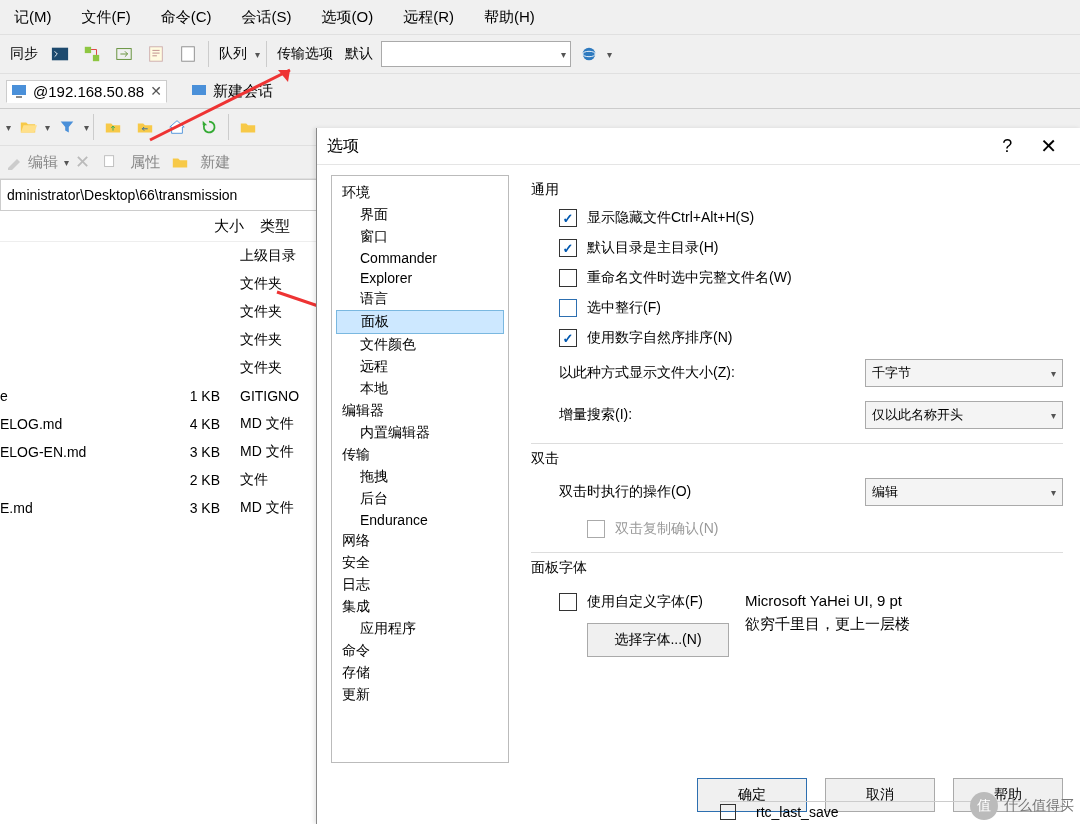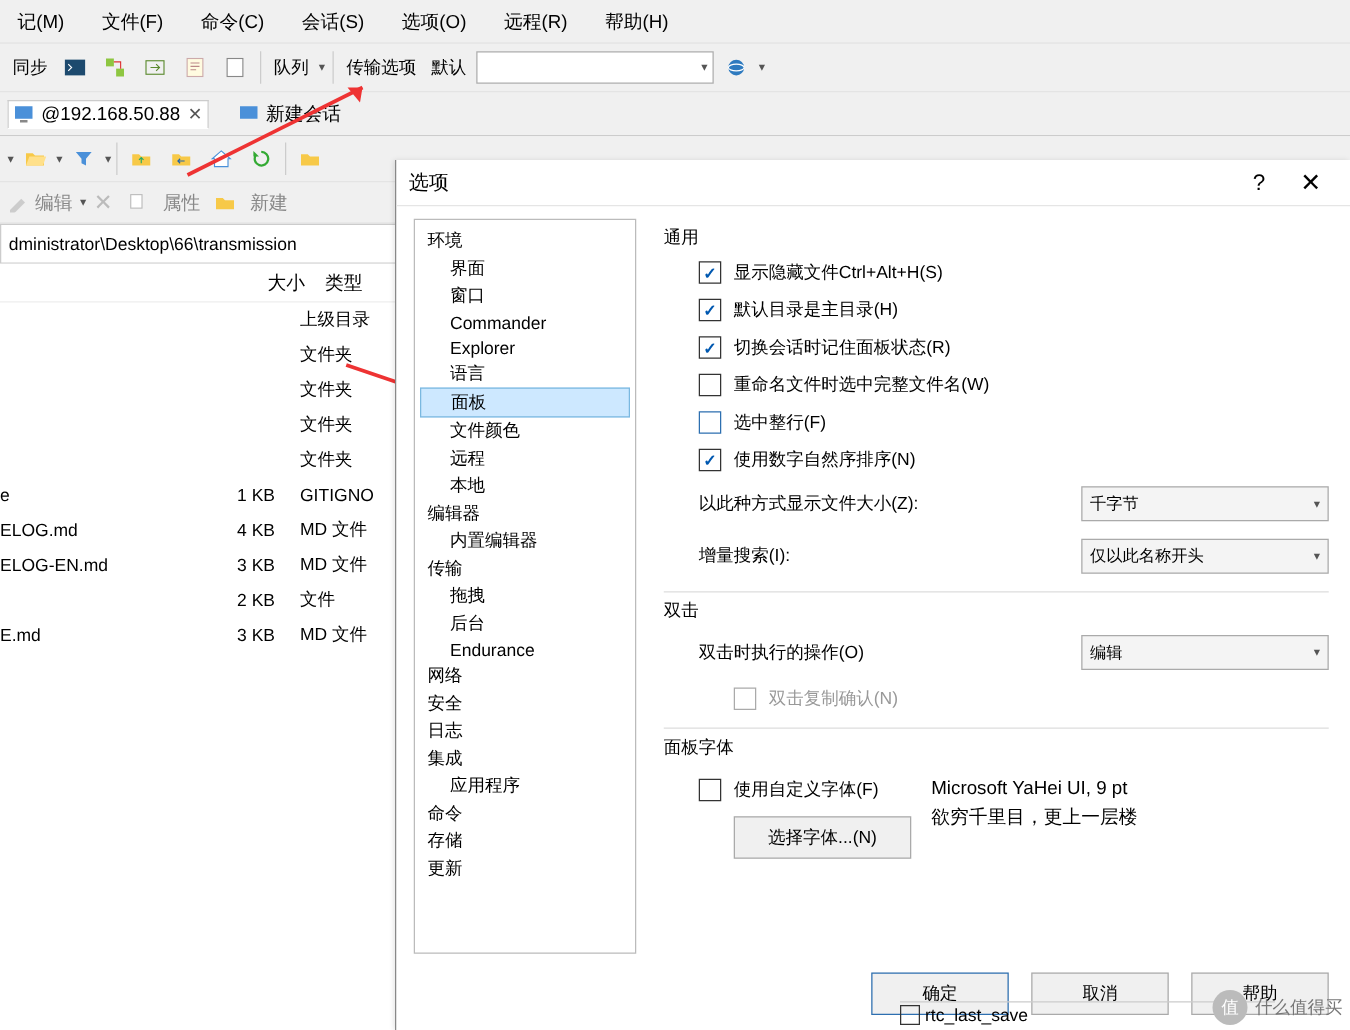--- a/index.html
+++ b/index.html
@@ -56,21 +56,21 @@
 .font-btn{margin:12px 15px 0 28px;width:140px;height:32px;border:1px solid #aaa;background:#f0f0f0;display:flex;align-items:center;justify-content:center;font-size:14px}
 .font-sample{border:1px solid #fff;padding:2px 0;line-height:1.5;font-size:15px}
 .dlg-foot{position:absolute;bottom:12px;right:18px;display:flex;gap:18px}
 .btn{width:108px;height:32px;border:1px solid #aaa;background:#f0f0f0;display:flex;align-items:center;justify-content:center;font-size:14px}
 .btn.primary{border-color:#2d6fb0}
 
 .arrow1{position:absolute;left:140px;top:60px;pointer-events:none}
 .arrow2{position:absolute;left:272px;top:282px;pointer-events:none}
 .watermark{position:absolute;right:6px;bottom:4px;font-size:14px;color:#777;display:flex;align-items:center;gap:6px}
 .wm-badge{width:28px;height:28px;border-radius:50%;background:#bbb;color:#fff;display:flex;align-items:center;justify-content:center;font-size:14px}
-.rtc{position:absolute;left:720px;bottom:4px;display:flex;align-items:flex-end;gap:4px;font-size:14px;border-top:1px solid #ccc;padding-top:2px;width:300px}
+.rtc{position:absolute;left:720px;bottom:4px;display:flex;align-items:flex-end;gap:20px;font-size:14px;border-top:1px solid #ccc;padding-top:2px;width:300px}
 .caret{font-size:10px;color:#555}
 </style>
 </head>
 <body>
 
 <div class="menubar">
   <span>记(M)</span>
   <span>文件(F)</span>
   <span>命令(C)</span>
   <span>会话(S)</span>
@@ -323,24 +323,20 @@
       <div class="group-lbl">通用</div>
       <div class="cb-row">
           <span class="cb on"></span>
           <span>显示隐藏文件Ctrl+Alt+H(S)</span>
         </div>
       <div class="cb-row">
           <span class="cb on"></span>
           <span>默认目录是主目录(H)</span>
         </div>
       <div class="cb-row">
-          <span class="cb on"></span>
-          <span>切换会话时记住面板状态(R)</span>
-        </div>
-      <div class="cb-row">
           <span class="cb"></span>
           <span>重命名文件时选中完整文件名(W)</span>
         </div>
       <div class="cb-row">
           <span class="cb" style="border-color:#2d6fb0"></span>
           <span>选中整行(F)</span>
         </div>
       <div class="cb-row">
           <span class="cb on"></span>
           <span>使用数字自然序排序(N)</span>

